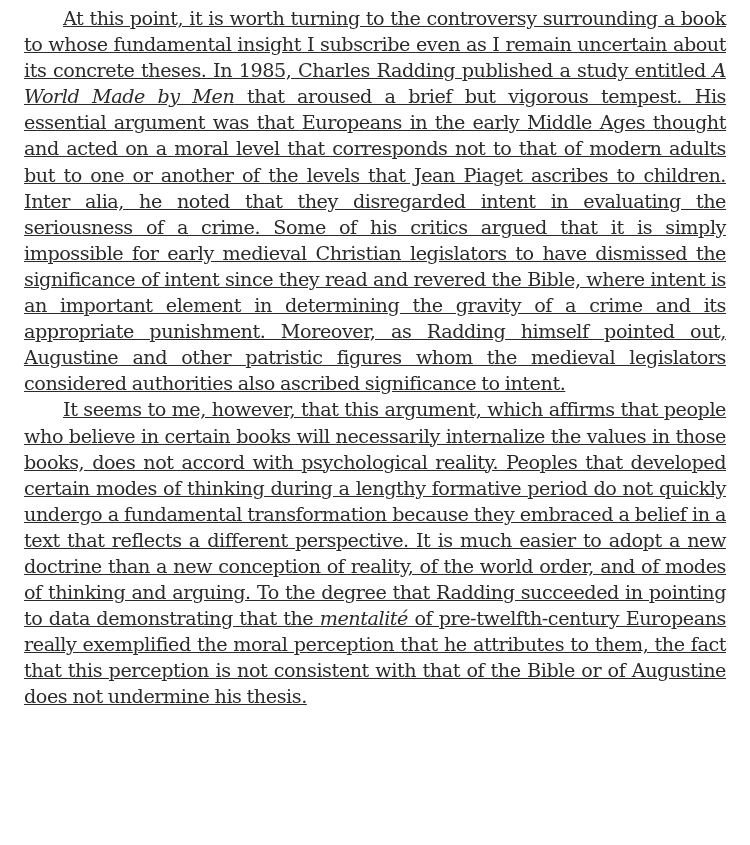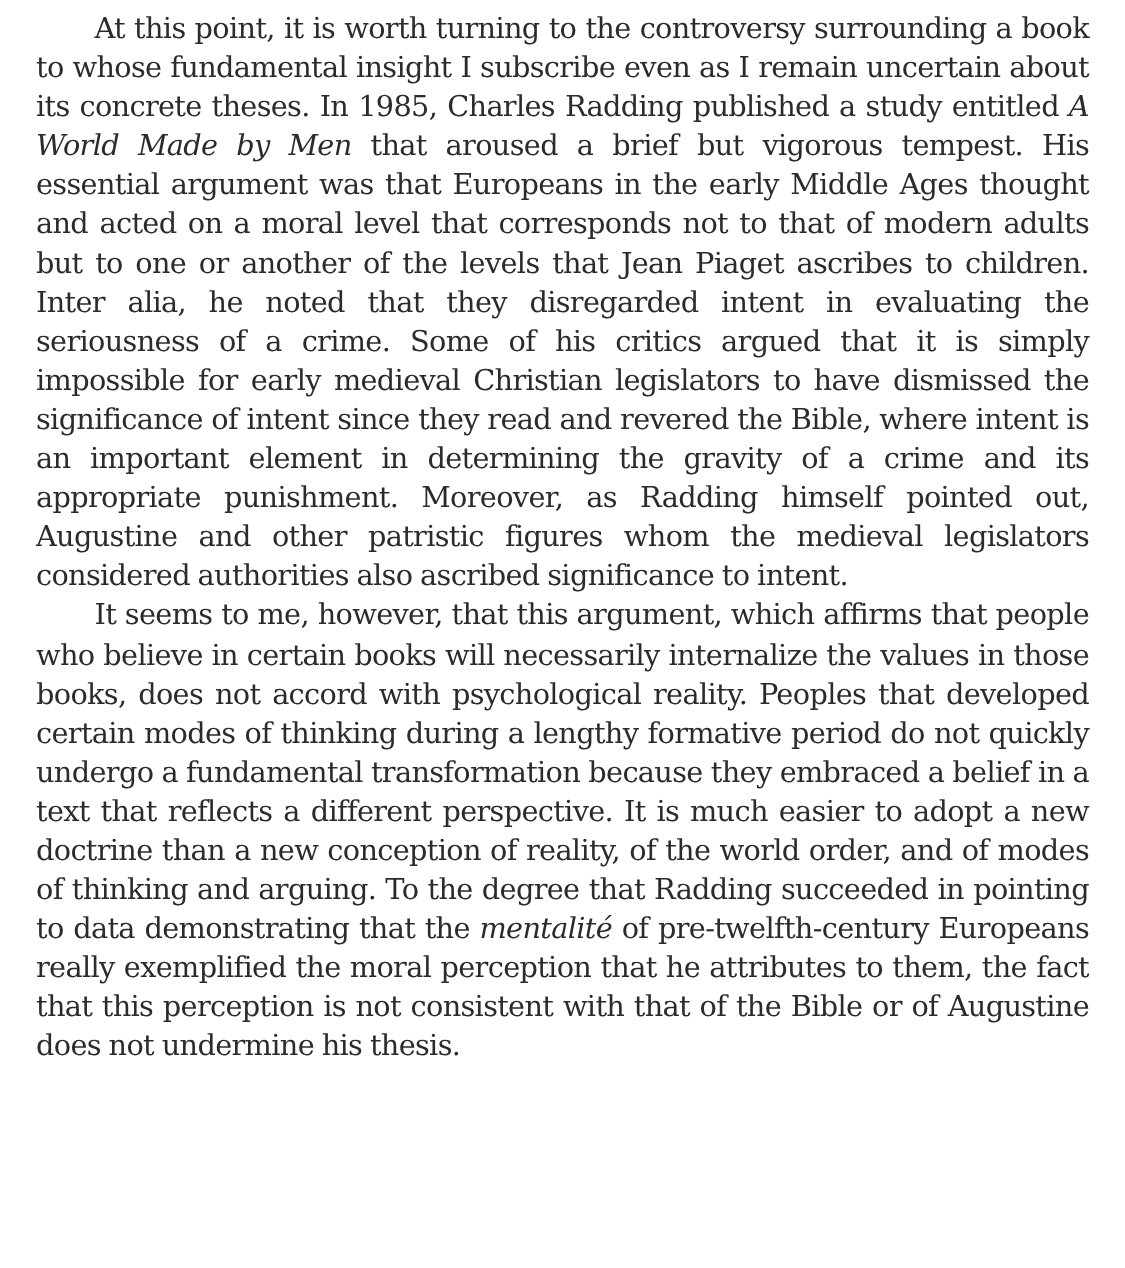--- a/index.html
+++ b/index.html
@@ -23,20 +23,21 @@
       margin: 0;
       font-family: "DejaVu Serif", serif;
       font-size: 19.2px;
       line-height: 26.1px;
       color: #2b2b2b;
       text-align: justify;
       text-indent: 39px;
       letter-spacing: -0.45px;
       word-spacing: -0.5px;
       hyphens: none;
+      text-decoration: underline;
     }
     .para em {
       font-style: italic;
     }
   </style>
 </head>
 <body>
 
 <div class="page">
   <p class="para">

